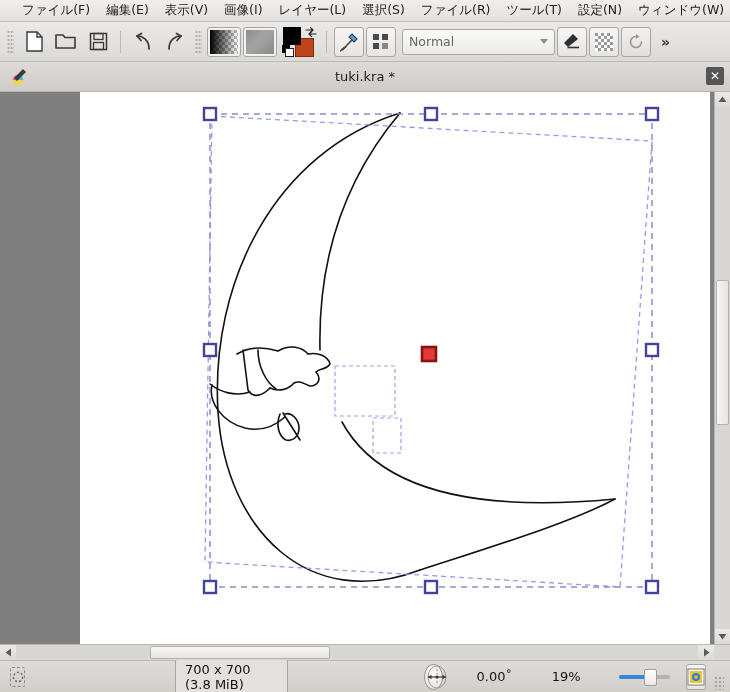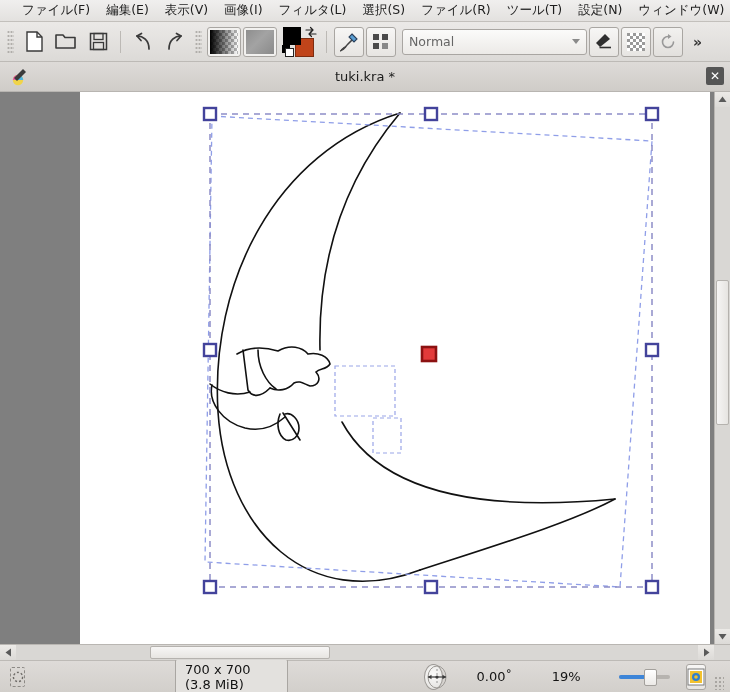--- a/index.html
+++ b/index.html
@@ -83,21 +83,21 @@
   .colorbox {
     position: relative;
     width: 38px; height: 32px;
     margin-left: 2px;
   }
   .fg { position:absolute; left:2px; top:1px; width:18px; height:18px; background:#000; }
   .bg { position:absolute; left:14px; top:12px; width:19px; height:19px; background:#c0441a; border:1px solid #7d2c10;}
   .swaparrow { position:absolute; right:2px; top:0px; width:12px; height:12px; }
   .resetmini { position:absolute; left:1px; bottom:1px; width:12px; height:12px;}
   .combo {
-    height: 26px; width: 185px;
+    height: 26px; width: 153px;
     border: 1px solid #a9a6a2;
     border-radius: 3px;
     background: linear-gradient(to bottom,#fbfbfa,#eceae7);
     display: flex; align-items: center;
     padding: 0 6px;
     font-size: 12.5px;
     color: #666;
     justify-content: space-between;
     margin-left: 4px;
   }
@@ -291,21 +291,21 @@
 </head>
 <body>
 
 <div id="app">
 
   <div class="menubar">
     <div class="menu-item">ファイル(F)</div>
     <div class="menu-item">編集(E)</div>
     <div class="menu-item">表示(V)</div>
     <div class="menu-item">画像(I)</div>
-    <div class="menu-item">フィルタ(L)</div>
+    <div class="menu-item">レイヤー(L)</div>
     <div class="menu-item">選択(S)</div>
     <div class="menu-item">ファイル(R)</div>
     <div class="menu-item">ツール(T)</div>
     <div class="menu-item">設定(N)</div>
     <div class="menu-item">ウィンドウ(W)</div>
 
   </div>
 
   <div class="toolbar">
     <div class="grip"></div>

